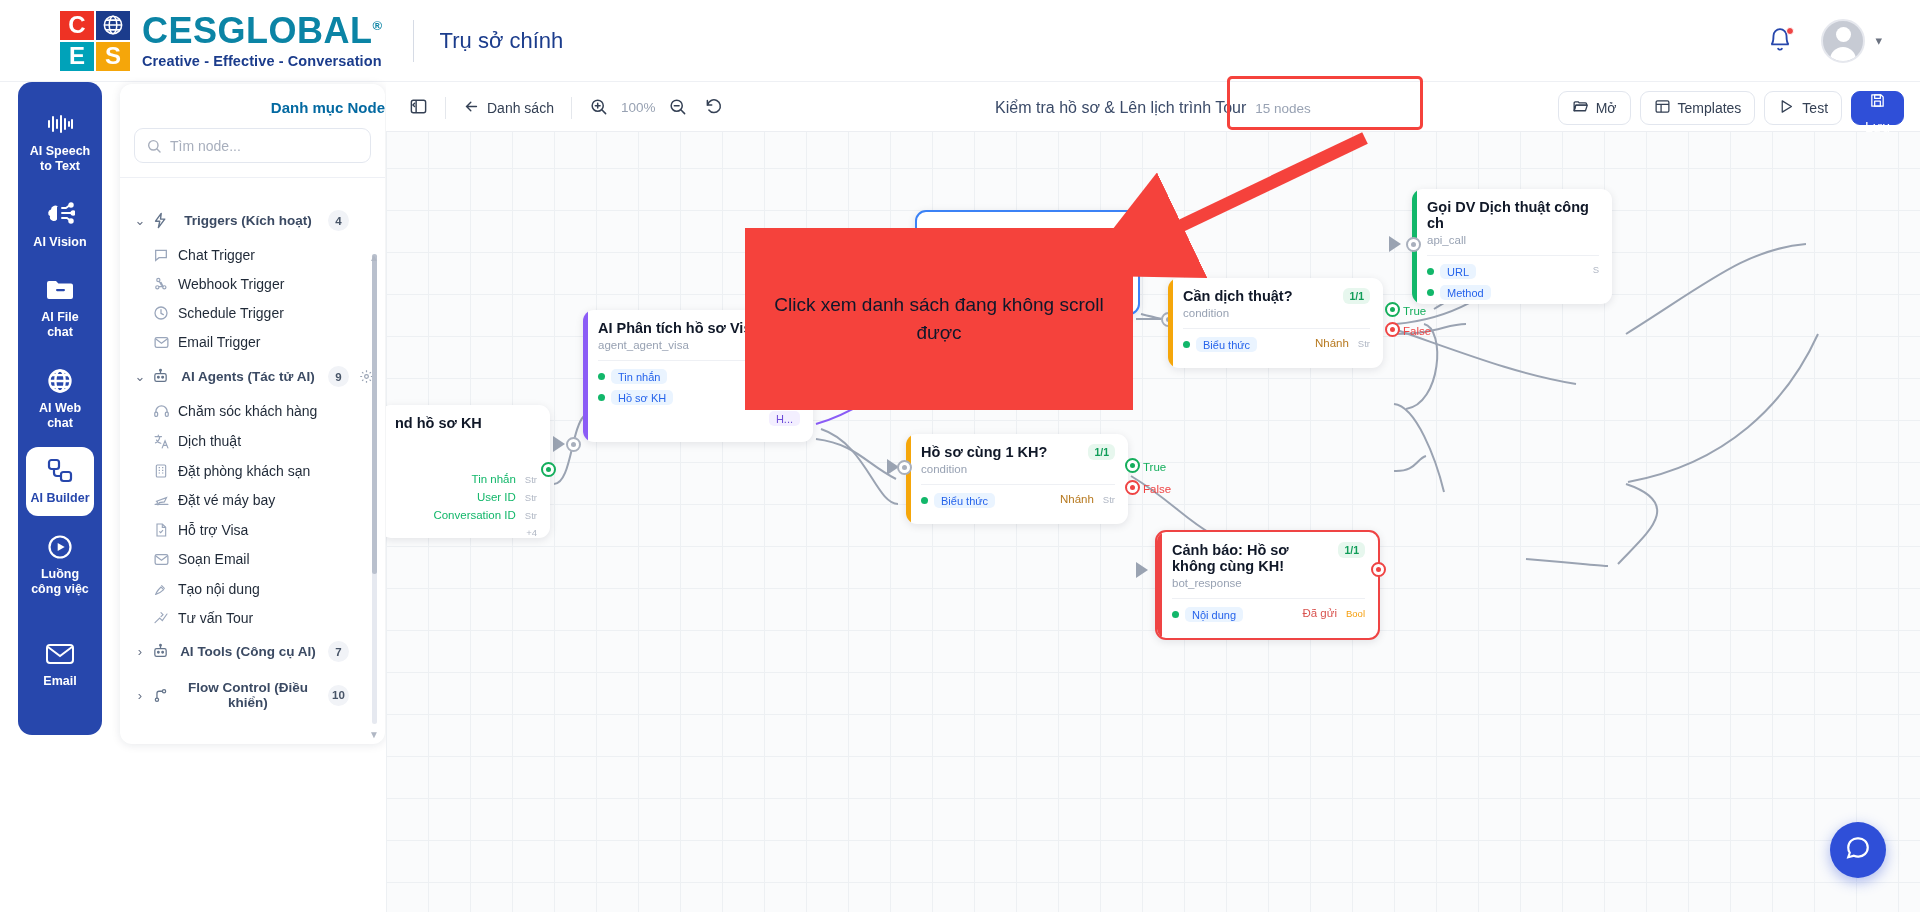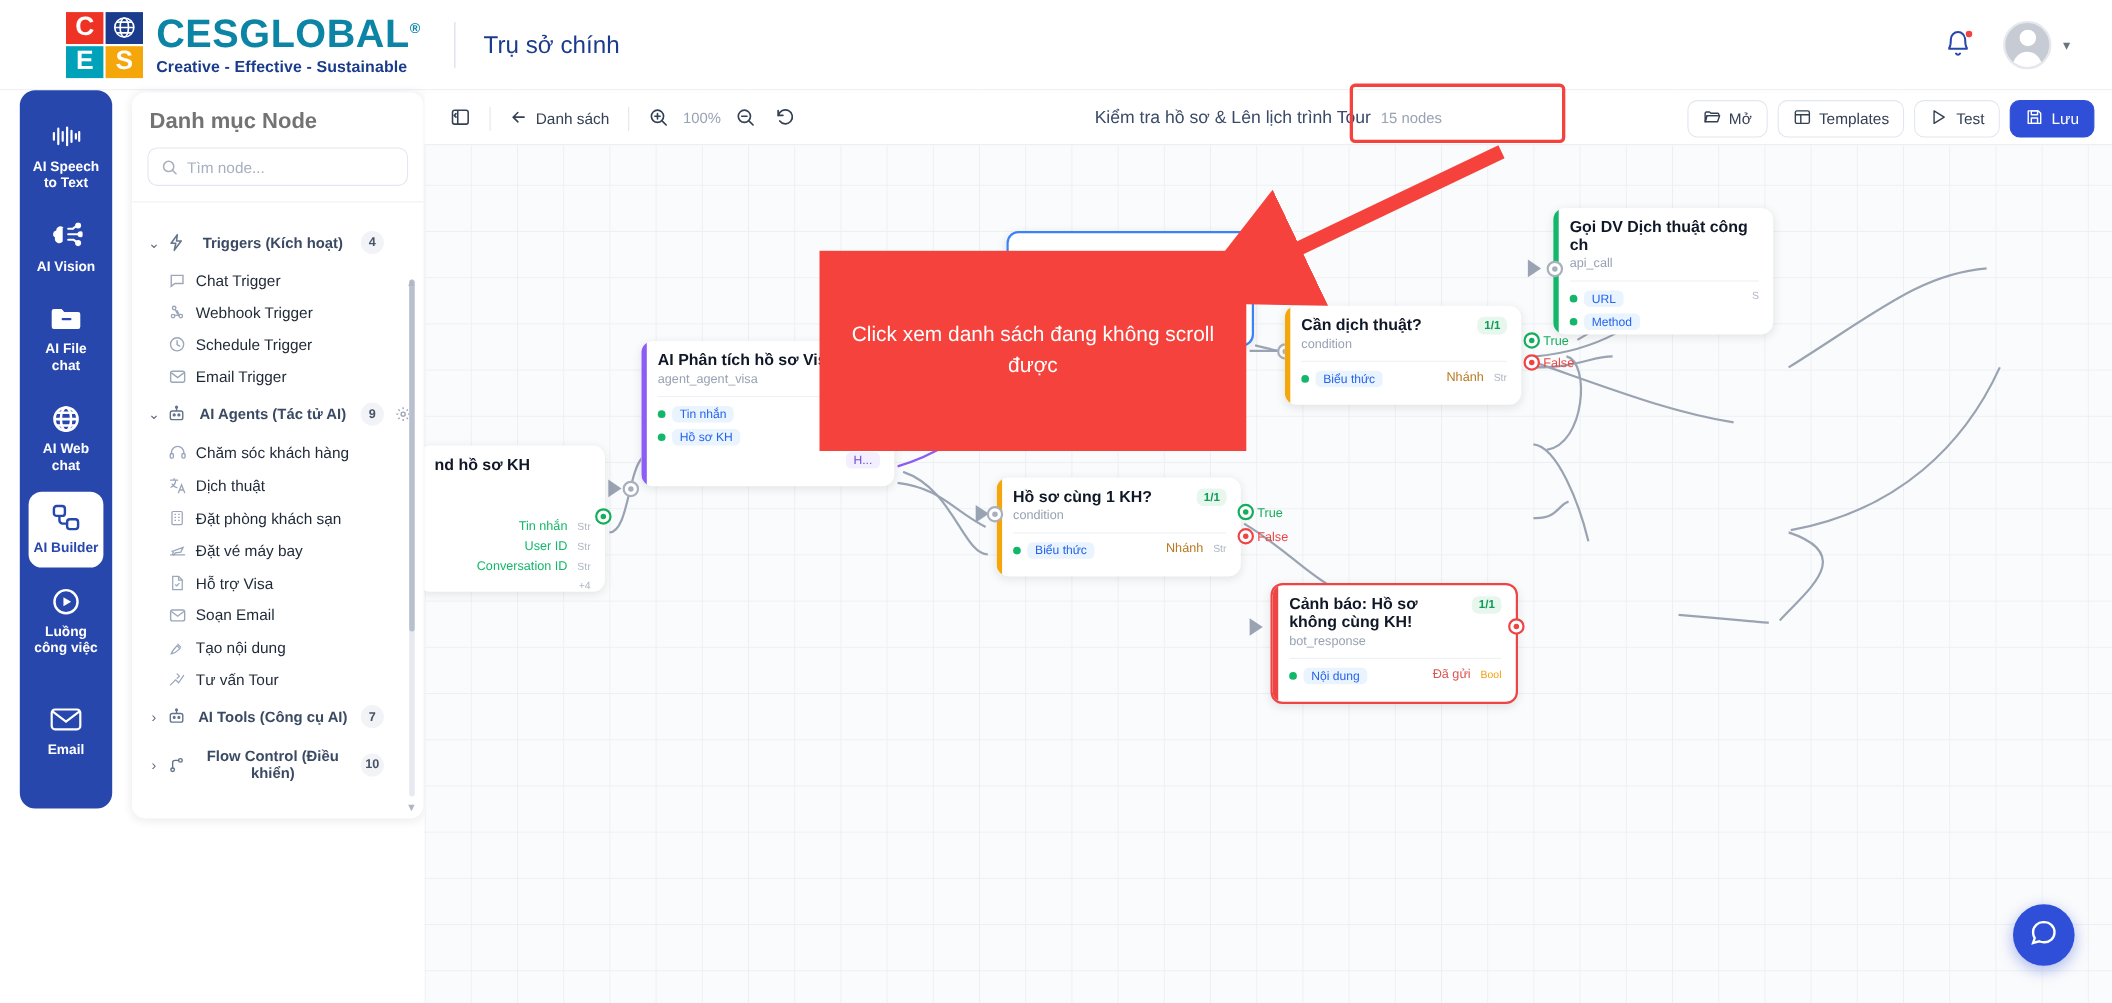--- a/index.html
+++ b/index.html
@@ -64,21 +64,21 @@
   .nav-item.active { background:#ffffff; color:#2747ac; }
   .nav-ico { height: 30px; display:flex; align-items:center; justify-content:center; }
   .nav-lbl { font-size: 12.5px; font-weight: bold; text-align:center; line-height: 1.18; margin-top: 5px; }
 
   
   .nodepanel {
     position: absolute; left: 120px; top: 84px; width: 265px; height: 660px;
     background: #ffffff; border-radius: 12px; box-shadow: 0 1px 10px rgba(20,30,60,.10);
     overflow: hidden;
   }
-  .np-title { font-size: 20px; font-weight: bold; color:#737373; margin: 15px 0 0 16px; }
+  .np-title { font-size: 15px; font-weight: bold; color:#0369a1; margin: 15px 0 0 16px; text-align: right; }
   .np-search {
     margin: 12px 14px 0; height: 35px; border: 1px solid #e3e7ef; border-radius: 9px;
     display:flex; align-items:center; padding: 0 11px; color:#9aa2b1; font-size: 14px;
   }
   .np-search input {
     border:none; outline:none; font-size:14px; color:#111; width: 100%;
     font-family:"Liberation Sans", sans-serif; background:transparent;
   }
   .np-search input::placeholder { color:#a8afbd; }
   .np-divider { height:1px; background:#eef0f5; margin-top: 14px; }
@@ -134,21 +134,21 @@
   .tb-sep { width:1px; height: 22px; background:#e4e7ec; margin: 0 8px; }
   .tb-zoomlabel { font-size: 13.5px; color:#98a2b3; padding: 0 4px; }
   .tb-title { font-size: 16px; font-weight: normal; color:#3a4a68; }
   .tb-nodes { font-size: 13.5px; color:#98a2b3; margin-left: 9px; }
   .tb-right { margin-left:auto; display:flex; align-items:center; gap:9px; margin-right: 16px; }
   .btn {
     height:34px; border:1px solid #e2e6ee; border-radius:9px; background:#fff;
     display:flex; align-items:center; gap:7px; padding: 0 13px; font-size:14px;
     color:#344054; cursor:pointer; white-space:nowrap;
   }
-  .btn.primary { background:#2f4fd8; border-color:#2f4fd8; color:#fff; }
+  .btn.primary { background:#2f4fd8; border-color:#2f4fd8; color:#fff;flex-direction:column; }
   .hl-box {
     position:absolute; left: 1227px; top: 76px; width: 196px; height: 54px;
     border: 3px solid #f5423c; border-radius: 5px; z-index: 30; pointer-events:none;
   }
 
   
   .node {
     position:absolute; background:#fff; border-radius: 11px;
     box-shadow: 0 2px 9px rgba(16,24,40,.10); overflow:hidden;
   }
@@ -178,21 +178,21 @@
     border-top: 8px solid transparent; border-bottom: 8px solid transparent;
     border-left: 12px solid #9aa3b2;
   }
   .lbl-true { position:absolute; font-size:11.5px; color:#14ae5c; font-weight:500; }
   .lbl-false { position:absolute; font-size:11.5px; color:#ef4444; font-weight:500; }
 
   
   .callout {
     position:absolute; left:745px; top:228px; width:388px; height:182px;
     background:#f5423c; z-index: 40; display:flex; align-items:center; justify-content:center;
-    text-align:center; color:#ffffff; font-size: 19px; line-height:1.45; padding: 0 26px;
+    text-align:center; color:#0f172a; font-size: 19px; line-height:1.45; padding: 0 26px;
   }
   .arrow-svg { position:absolute; left:1100px; top:120px; z-index:39; }
 
   .fab {
     position:absolute; right: 34px; bottom: 34px; width: 56px; height:56px;
     border-radius:50%; background:#2f4fd8; box-shadow:0 4px 14px rgba(47,79,216,.40);
     display:flex; align-items:center; justify-content:center; cursor:pointer; z-index:35;
   }
 </style>
 </head>
@@ -209,21 +209,21 @@
           <path d="M4 12h16M5.5 7.5h13M5.5 16.5h13"></path>
         </svg>
       </div>
       <div class="lg-e">E</div>
       <div class="lg-s">S</div>
     </div>
     <div>
       <div class="logo-text-main">
         <span>CESGLOBAL</span><span class="logo-reg">®</span>
       </div>
-      <div class="logo-text-sub">Creative - Effective - Sustainable</div>
+      <div class="logo-text-sub">Creative - Effective - Conversation</div>
     </div>
   </div>
   <div class="vsep"></div>
   <div class="hq-title">Trụ sở chính</div>
 
   <div class="topbar-right">
     <div class="bell">
       <svg width="26" height="26" viewBox="0 0 24 24" fill="none" stroke="#2747ac" stroke-width="1.7" stroke-linecap="round">
         <path d="M18 8a6 6 0 10-12 0c0 7-2 8-2 8h16s-2-1-2-8"></path>
           <path d="M10.3 20a2 2 0 003.4 0"></path>

